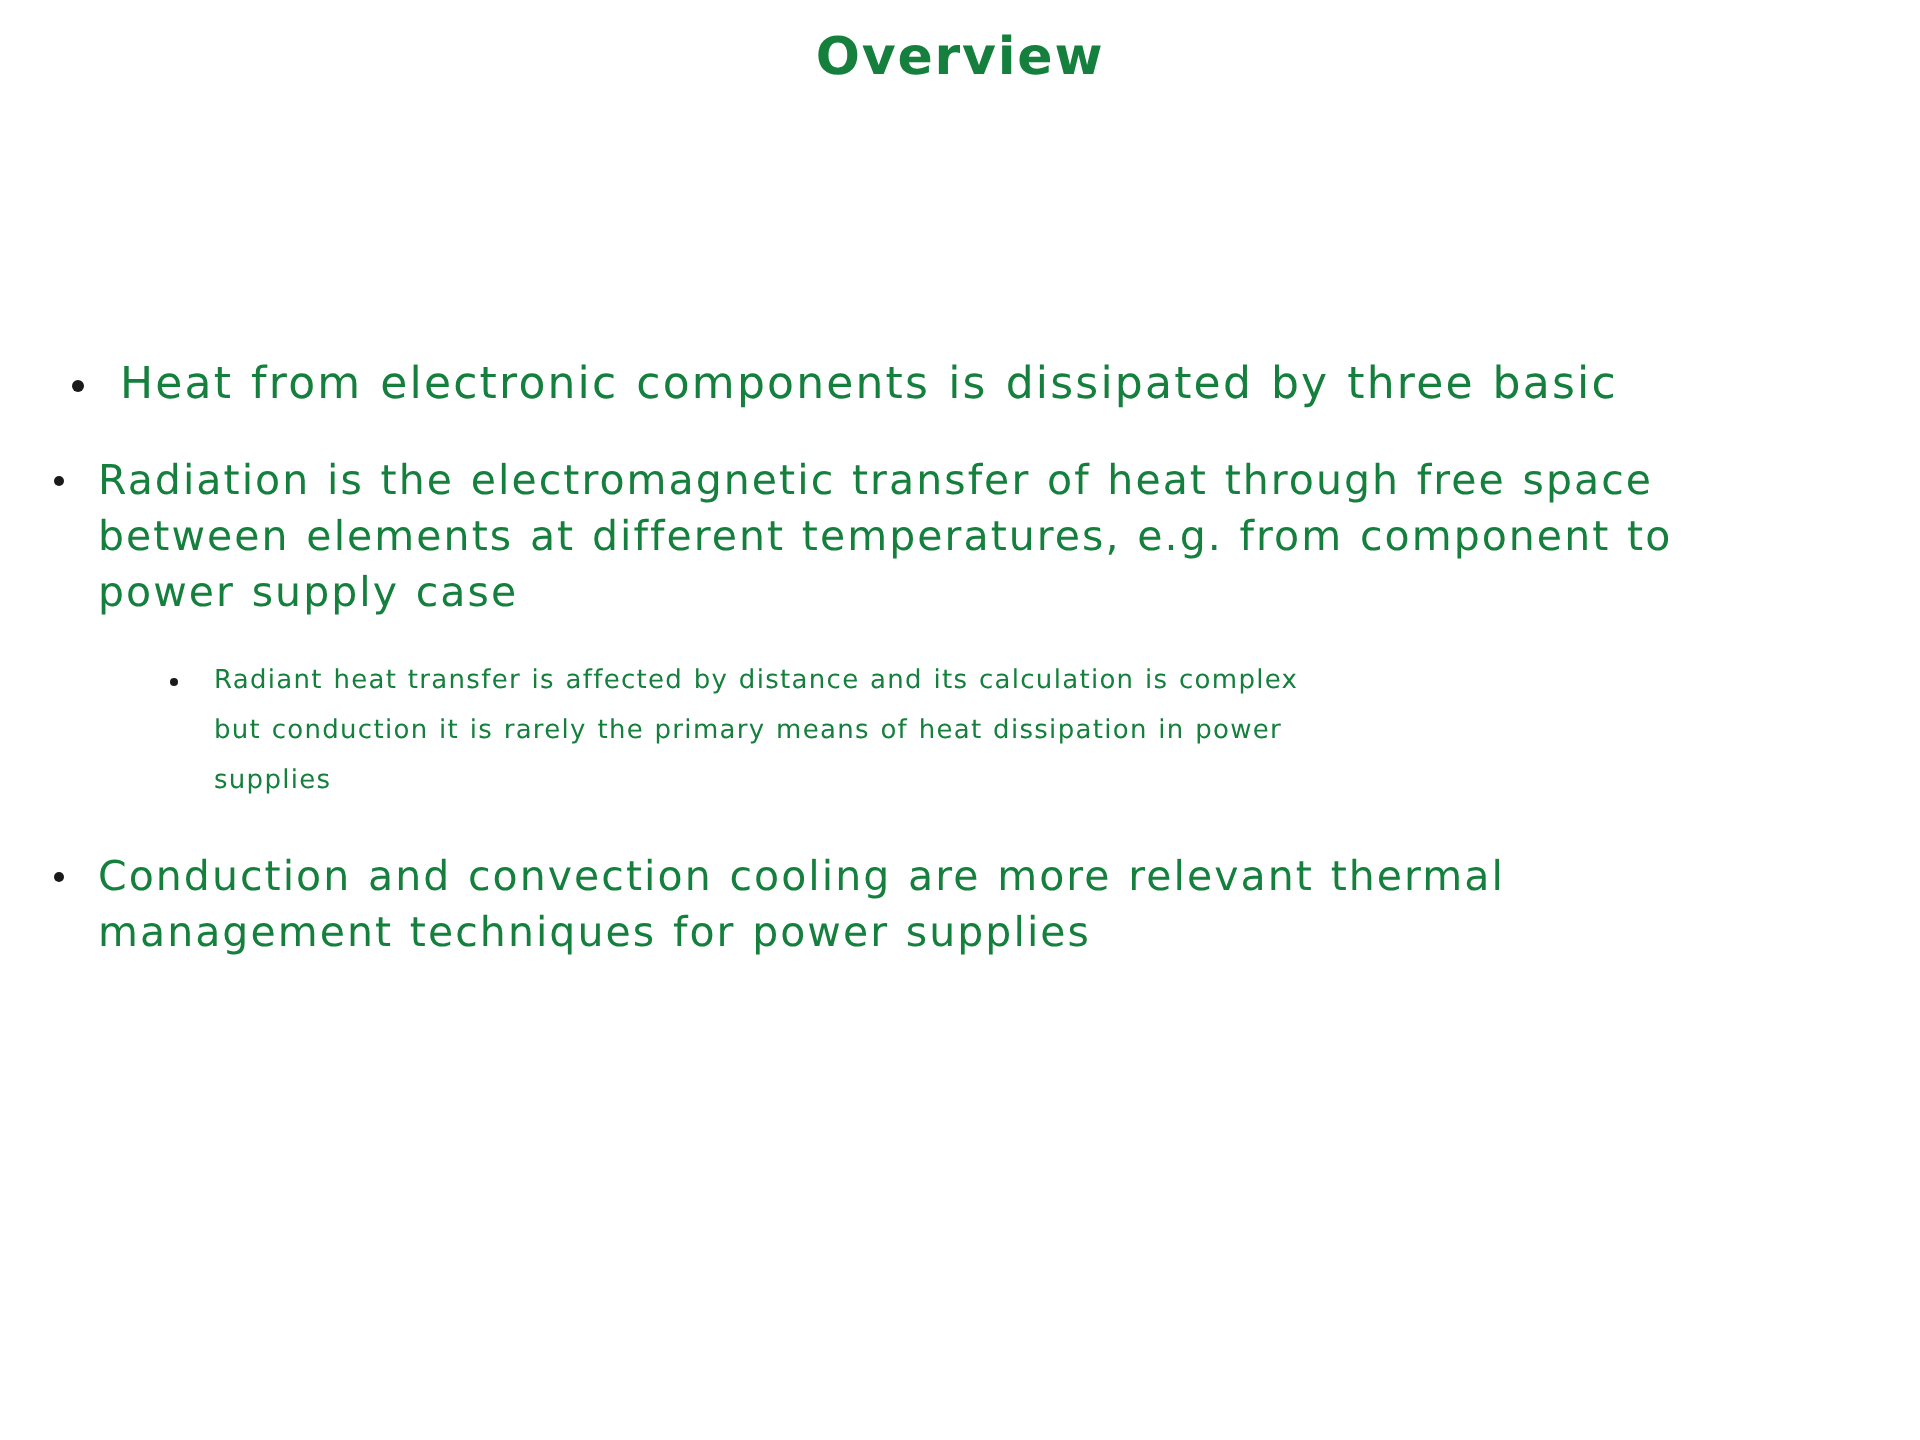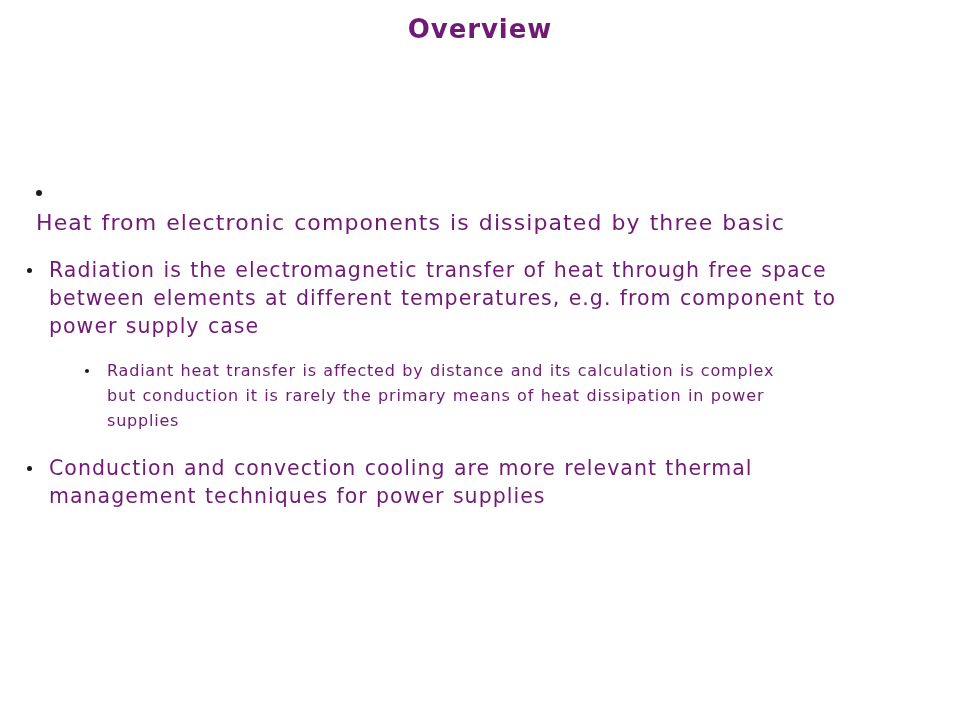--- a/index.html
+++ b/index.html
@@ -7,21 +7,21 @@
     padding: 0;
     background: #ffffff;
   }
   .slide {
     position: relative;
     width: 960px;
     height: 720px;
     background: #ffffff;
     overflow: hidden;
     font-family: "DejaVu Sans", "Liberation Sans", sans-serif;
-    color: #701a75;
+    color: #15803d;
   }
   .title {
     position: absolute;
     top: 12px;
     left: 0;
     width: 100%;
     text-align: center;
     font-size: 26px;
     line-height: 34px;
     font-weight: bold;
@@ -42,29 +42,29 @@
   .bullet .marker {
     position: relative;
     flex: 0 0 auto;
   }
   .bullet .dot {
     position: absolute;
     left: 0;
     border-radius: 50%;
     background: #1a1a1a;
   }
-  .b1 { padding-left: 36px; font-size: 22px;   line-height: 30px; margin-bottom: 18px; flex-direction: column; }
+  .b1 { padding-left: 36px; font-size: 22px;   line-height: 30px; margin-bottom: 18px; }
   .b1 .marker { width: 24px; height: 30px; }
   .b1 .dot { top: 12px; width: 6px; height: 6px; }
 
   .b2 { padding-left: 27px; font-size: 20.5px; line-height: 28px; margin-bottom: 18px; }
   .b2 .marker { width: 22px; height: 28px; }
   .b2 .dot { top: 11.5px; width: 5px; height: 5px; }
 
-  .b3 { padding-left: 85px; font-size: 16px;   line-height: 25px; margin-bottom: 21px; }
+  .b3 { padding-left: 85px; font-size: 13px;   line-height: 25px; margin-bottom: 21px; }
   .b3 .marker { width: 22px; height: 25px; }
   .b3 .dot { top: 10.5px; width: 4px; height: 4px; }
 
   .b2.last { margin-bottom: 16px; }
   .text div { white-space: nowrap; }
 </style>
 </head>
 <body>
 
 <div class="slide">

